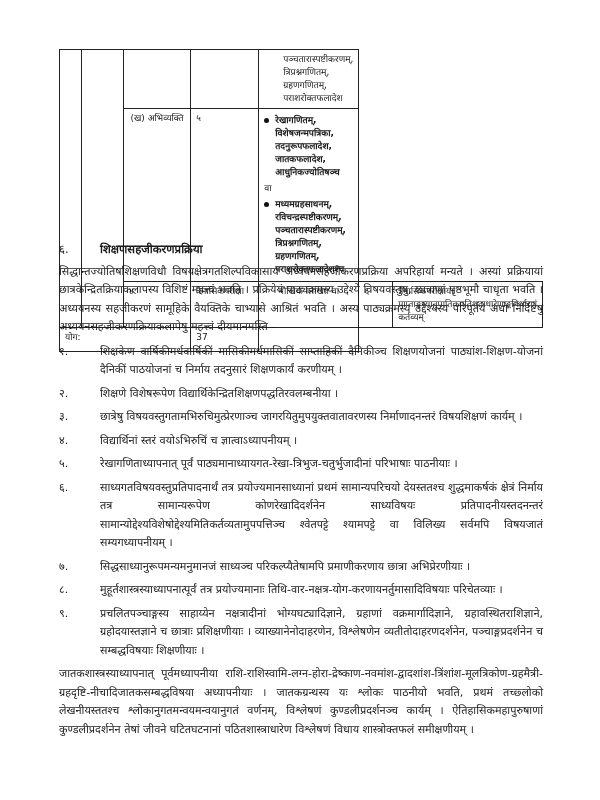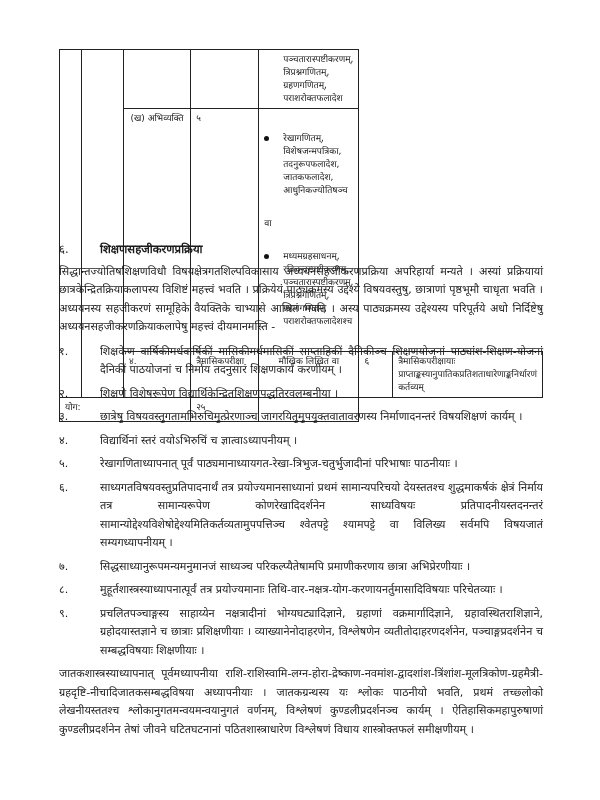--- a/index.html
+++ b/index.html
@@ -5,21 +5,21 @@
   html, body { margin: 0; padding: 0; background: #ffffff; }
   body { width: 600px; height: 800px; position: relative; overflow: hidden;
          font-family: "DejaVu Sans", "Liberation Sans", sans-serif; color: #1a1a1a; }
   .page { position: absolute; left: 0; top: 0; width: 600px; height: 800px; }
 
   table.marks { position: absolute; left: 59px; top: 49px; width: 484px;
                 border-collapse: collapse; font-size: 9px; line-height: 13px; }
   table.marks td { border: 1.2px solid #222; vertical-align: top; padding: 3px 5px; }
   .c1 { width: 24px; } .c2 { width: 68px; margin-left: 16px; } .c3 { width: 80px; text-align: center; } .c4 { width: 44px; }
   .c5 { text-align: justify; }
-  .bul { display: flex; gap: 8px; margin: 20px 0; }
+  .bul { display: flex; margin: 2px 0; font-weight: bold; }
   .bul .dot { width: 5px; height: 5px; border-radius: 50%; background: #111; margin-top: 4px; flex: 0 0 5px; }
   .bul .txt { flex: 1; text-align: justify; padding-left: 6px; }
   .va { margin: 3px 0; }
   .total-label { }
 
   .section { position: absolute; left: 59px; top: 240px; width: 484px; font-size: 11px; line-height: 18.5px; }
   .heading { display: flex; font-weight: bold; font-size: 11.5px; margin-bottom: 4px; }
   .heading .num { width: 41px; font-weight: normal; }
   .intro { text-align: justify; margin: 0 0 6px 0; }
   .item { display: flex; margin-bottom: 5px; }
@@ -64,21 +64,21 @@
     </tr>
     <tr style="height:36px;">
       <td class="c1">४.</td>
       <td class="c2">त्रैमासिकपरीक्षा</td>
       <td class="c3">मौखिक लिखित वा</td>
       <td class="c4">६</td>
       <td class="c5">त्रैमासिकपरीक्षायाः प्राप्ताङ्कस्यानुपातिकप्रतिशताधारेणाङ्कनिर्धारणं कर्तव्यम्</td>
     </tr>
     <tr style="height:24px;">
       <td colspan="3" class="total-label">योग:</td>
-      <td class="c4">२५</td>
+      <td class="c4">37</td>
       <td class="c5"></td>
     </tr>
   </tbody>
     </table>
 
   <div class="section">
     <div class="heading">
       <span class="num">६.</span>
       <span>शिक्षणसहजीकरणप्रक्रिया</span>
     </div>

